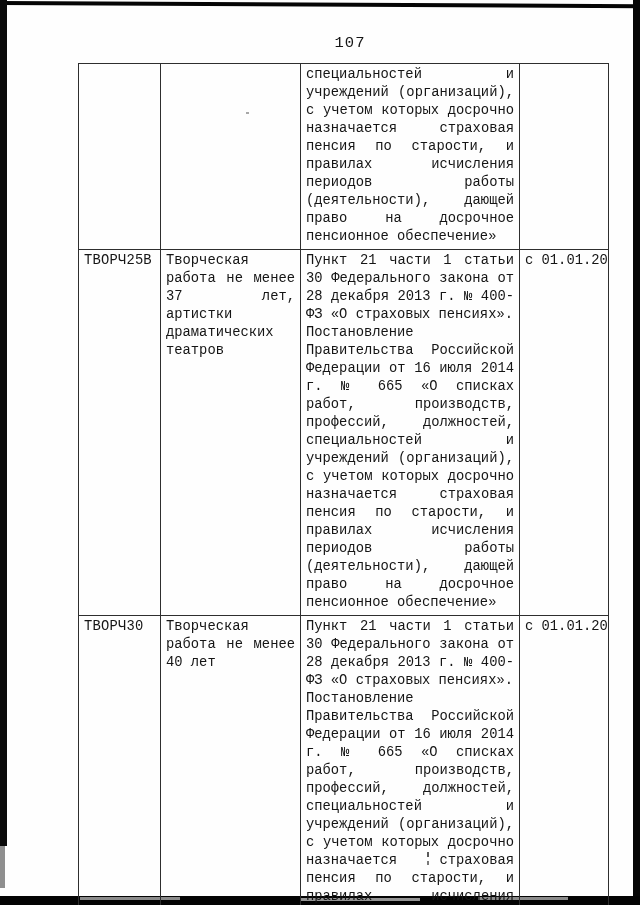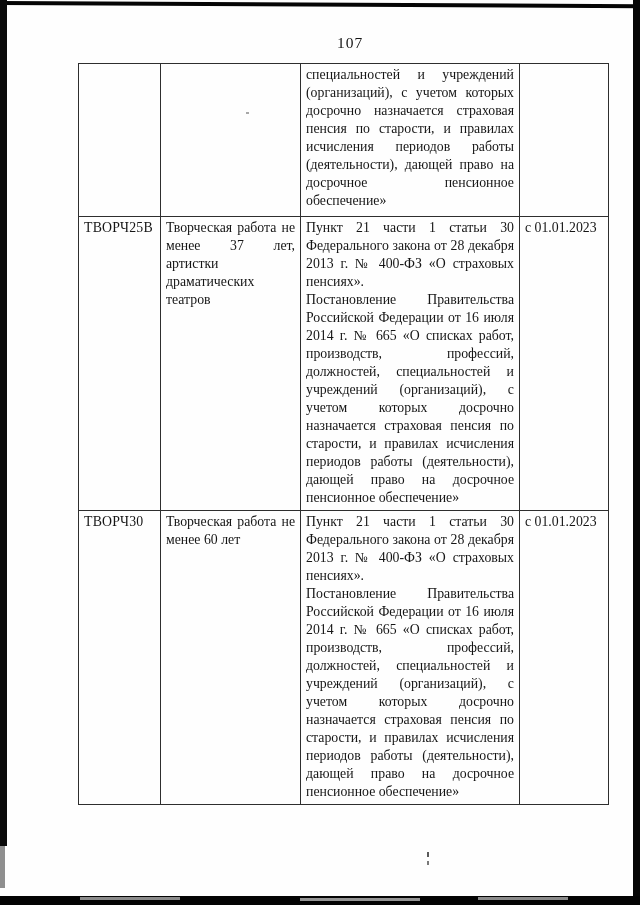--- a/index.html
+++ b/index.html
@@ -6,21 +6,21 @@
     margin: 0;
     padding: 0;
     background: #ffffff;
   }
   .page {
     position: relative;
     width: 640px;
     height: 905px;
     background: #fefefe;
     overflow: hidden;
-    font-family: Liberation Serif, serif;
+    font-family: Liberation Mono, monospace;
     color: #151515;
   }
 
   
   .artifact { position: absolute; pointer-events: none; }
   .artifact-top {
     left: -2px; top: 1px; width: 646px; height: 4px;
     background: #050505;
     transform: rotate(0.28deg);
     transform-origin: left top;
@@ -144,21 +144,21 @@
         <td class="basis-cell">
           <p>Пункт 21 части 1 статьи 30 Федерального закона от 28 декабря 2013 г. № 400-ФЗ «О страховых пенсиях».</p>
           <p>Постановление Правительства Российской Федерации от 16 июля 2014 г. № 665 «О списках работ, производств, профессий, должностей, специальностей и учреждений (организаций), с учетом которых досрочно назначается страховая пенсия по старости, и правилах исчисления периодов работы (деятельности), дающей право на досрочное пенсионное обеспечение»</p>
         </td>
         <td class="date-cell">с 01.01.2023</td>
       </tr>
 
       <tr class="row-main">
         <td class="code-cell">ТВОРЧ30</td>
         <td class="cond-cell">
-          <p>Творческая работа не менее 60 лет</p>
+          <p>Творческая работа не менее 40 лет</p>
         </td>
         <td class="basis-cell">
           <p>Пункт 21 части 1 статьи 30 Федерального закона от 28 декабря 2013 г. № 400-ФЗ «О страховых пенсиях».</p>
           <p>Постановление Правительства Российской Федерации от 16 июля 2014 г. № 665 «О списках работ, производств, профессий, должностей, специальностей и учреждений (организаций), с учетом которых досрочно назначается страховая пенсия по старости, и правилах исчисления периодов работы (деятельности), дающей право на досрочное пенсионное обеспечение»</p>
         </td>
         <td class="date-cell">с 01.01.2023</td>
       </tr>
     </tbody>
   </table>
 

